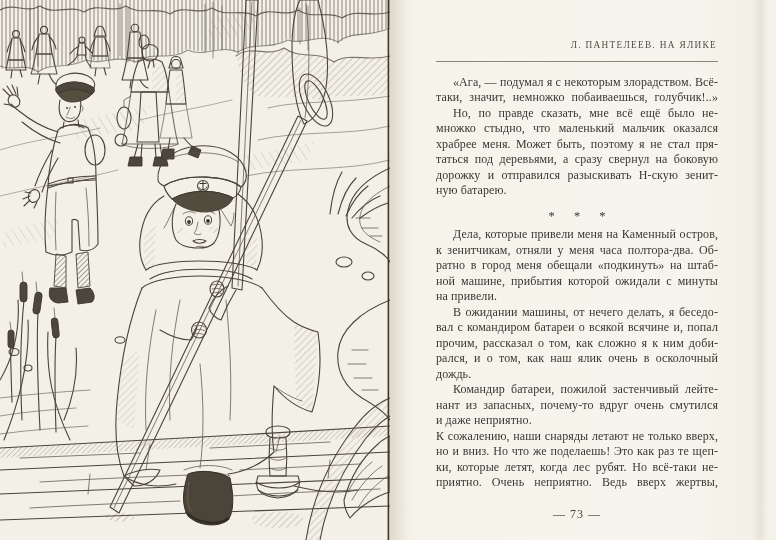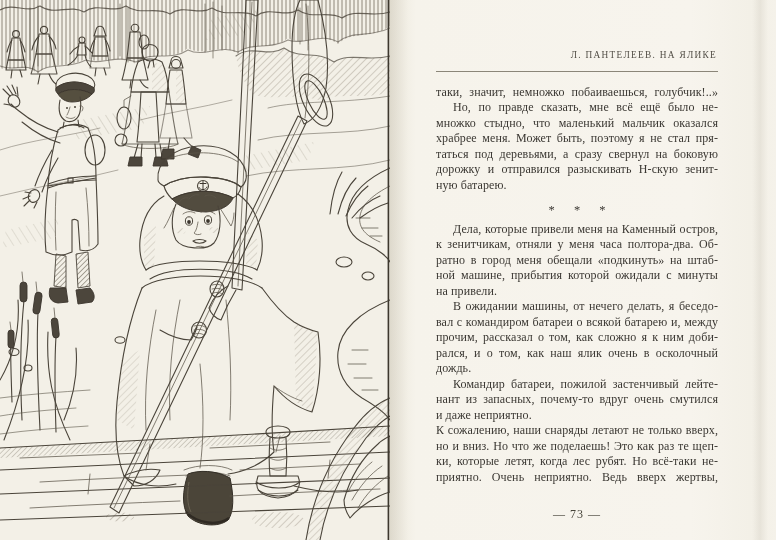--- a/index.html
+++ b/index.html
@@ -10,21 +10,21 @@
   .illu-wrap{position:absolute;left:0;top:0;width:390px;height:540px;}
   .right-page{
     position:absolute;left:390px;top:0;width:386px;height:540px;
     background:linear-gradient(90deg,#ece8dc 0px,#f6f3eb 26px,#f7f4ed 300px,#f3f0e7 360px,#f5f2ea 386px);
   }
   .edge-shade{position:absolute;right:8px;top:0;width:16px;height:540px;
     background:linear-gradient(90deg,rgba(255,255,255,0),rgba(120,110,88,.10),rgba(255,255,255,0));}
   .gutter{position:absolute;left:388px;top:0;width:20px;height:540px;
     background:linear-gradient(90deg,rgba(80,70,50,.10),rgba(80,70,50,0));}
   .text-col{
-    position:absolute;left:436px;top:48px;width:282px;color:#3a3732;
+    position:absolute;left:436px;top:38px;width:282px;color:#3a3732;
     font-size:12px;line-height:15.5px;letter-spacing:.1px;
   }
   .running-head{
     font-size:9.3px;letter-spacing:1.3px;text-align:right;color:#514d45;
     margin:0 1px 7px 0;white-space:nowrap;
   }
   .rule{border:0;border-top:1px solid #8b8679;margin:0 0 13px 0;}
   .para{margin:0;}
   .line{text-align:justify;text-align-last:justify;overflow:hidden;}
   .line.noj{text-align-last:left;}
@@ -307,41 +307,42 @@
 
   <div class="right-page"></div>
   <div class="gutter"></div>
   <div class="edge-shade"></div>
 
   <div class="text-col">
     <div class="running-head">Л. ПАНТЕЛЕЕВ. НА ЯЛИКЕ</div>
     <hr class="rule">
     <div>
         <div class="para">
+          <div class="line first">«Ага, — подумал я с некоторым злорадством. Всё-</div>
           <div class="line">таки, значит, немножко побаиваешься, голубчик!..»</div>
         </div>
         <div class="para">
           <div class="line first">Но, по правде сказать, мне всё ещё было не-</div>
           <div class="line">множко стыдно, что маленький мальчик оказался</div>
           <div class="line">храбрее меня. Может быть, поэтому я не стал пря-</div>
           <div class="line">таться под деревьями, а сразу свернул на боковую</div>
           <div class="line">дорожку и отправился разыскивать Н-скую зенит-</div>
           <div class="line noj">ную батарею.</div>
         </div>
         <div class="separator">* * *</div>
         <div class="para">
           <div class="line first">Дела, которые привели меня на Каменный остров,</div>
           <div class="line">к зенитчикам, отняли у меня часа полтора-два. Об-</div>
           <div class="line">ратно в город меня обещали «подкинуть» на штаб-</div>
           <div class="line">ной машине, прибытия которой ожидали с минуты</div>
           <div class="line noj">на привели.</div>
         </div>
         <div class="para">
           <div class="line first">В ожидании машины, от нечего делать, я беседо-</div>
-          <div class="line">вал с командиром батареи о всякой батарею и, между</div>
+          <div class="line">вал с командиром батареи о всякой всячине и, попал</div>
           <div class="line">прочим, рассказал о том, как сложно я к ним доби-</div>
           <div class="line">рался, и о том, как наш ялик очень в осколочный</div>
           <div class="line noj">дождь.</div>
         </div>
         <div class="para">
           <div class="line first">Командир батареи, пожилой застенчивый лейте-</div>
           <div class="line">нант из запасных, почему-то вдруг очень смутился</div>
           <div class="line noj">и даже неприятно.</div>
         </div>
         <div class="para">

